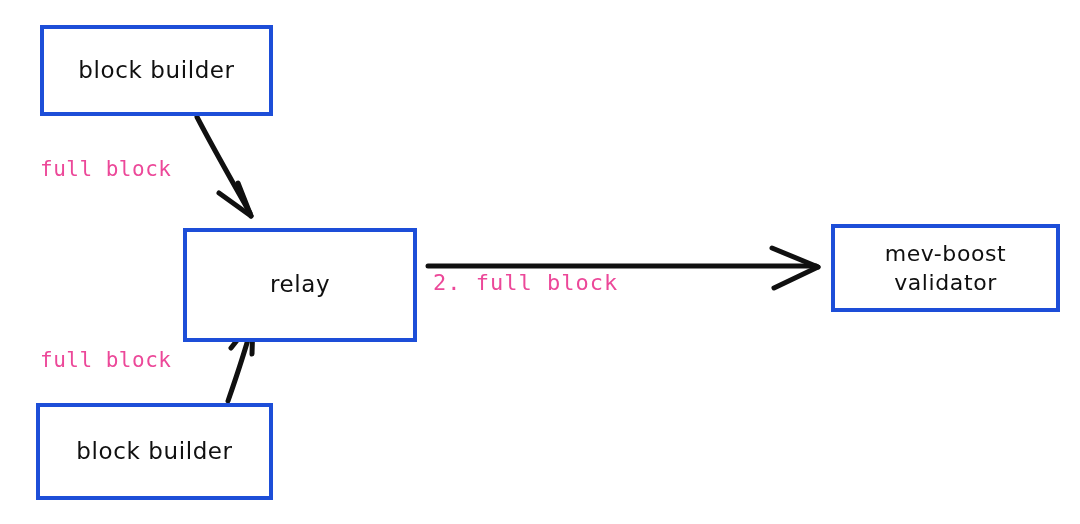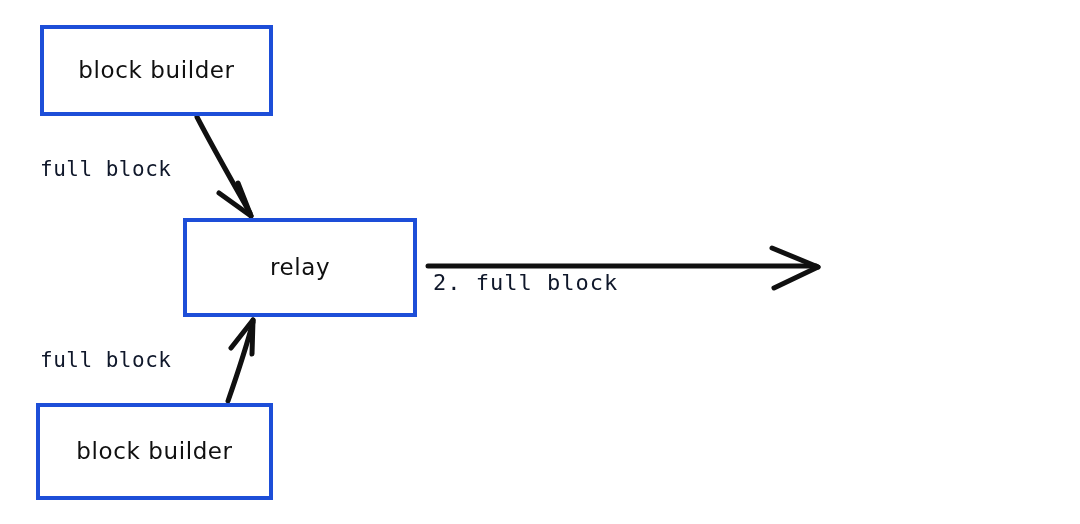--- a/index.html
+++ b/index.html
@@ -34,39 +34,39 @@
     white-space: pre-line;
   }
   .node-label.two-line {
     font-size: 22px;
     line-height: 1.32;
   }
   .edge-label {
     position: absolute;
     font-family: "DejaVu Sans Mono", monospace;
     font-size: 21px;
-    color: #0f172a;
+    color: #ec4899;
     white-space: nowrap;
     letter-spacing: 0.5px;
   }
   .edge-label.flow-step {
     font-size: 22px;
     letter-spacing: 1px;
   }
   svg.edges {
     position: absolute;
     left: 0;
     top: 0;
     width: 1080px;
     height: 524px;
     pointer-events: none;
   }
   
   #box-builder-top   { left: 40px;  top: 25px;  width: 233px; height: 91px; }
-  #box-relay         { left: 183px; top: 218px; width: 234px; height: 99px; }
+  #box-relay         { left: 183px; top: 228px; width: 234px; height: 114px; }
   #box-builder-bot   { left: 36px;  top: 403px; width: 237px; height: 97px; }
   #box-validator     { left: 831px; top: 224px; width: 229px; height: 88px; }
   
   #lbl-full-block-top { left: 40px;  top: 157px; }
   #lbl-full-block-bot { left: 40px;  top: 348px; }
   #lbl-blinded-block  { left: 457px; top: 236px; }
   #lbl-full-block-mid { left: 433px; top: 270px; }
 </style>
 </head>
 <body>
@@ -99,20 +99,24 @@
   </div>
 
   <div class="node-box" id="box-relay">
     <span class="node-label">relay</span>
   </div>
 
   <div class="node-box" id="box-builder-bot">
     <span class="node-label">block builder</span>
   </div>
 
+  <div class="node-box" id="box-validator">
+    <span class="node-label two-line">mev-boost
+validator</span>
+  </div>
 
   <span class="edge-label" id="lbl-full-block-top">full block</span>
 
   <span class="edge-label" id="lbl-full-block-bot">full block</span>
 
 
   <span class="edge-label flow-step" id="lbl-full-block-mid">2. full block</span>
 
 </div>
 

